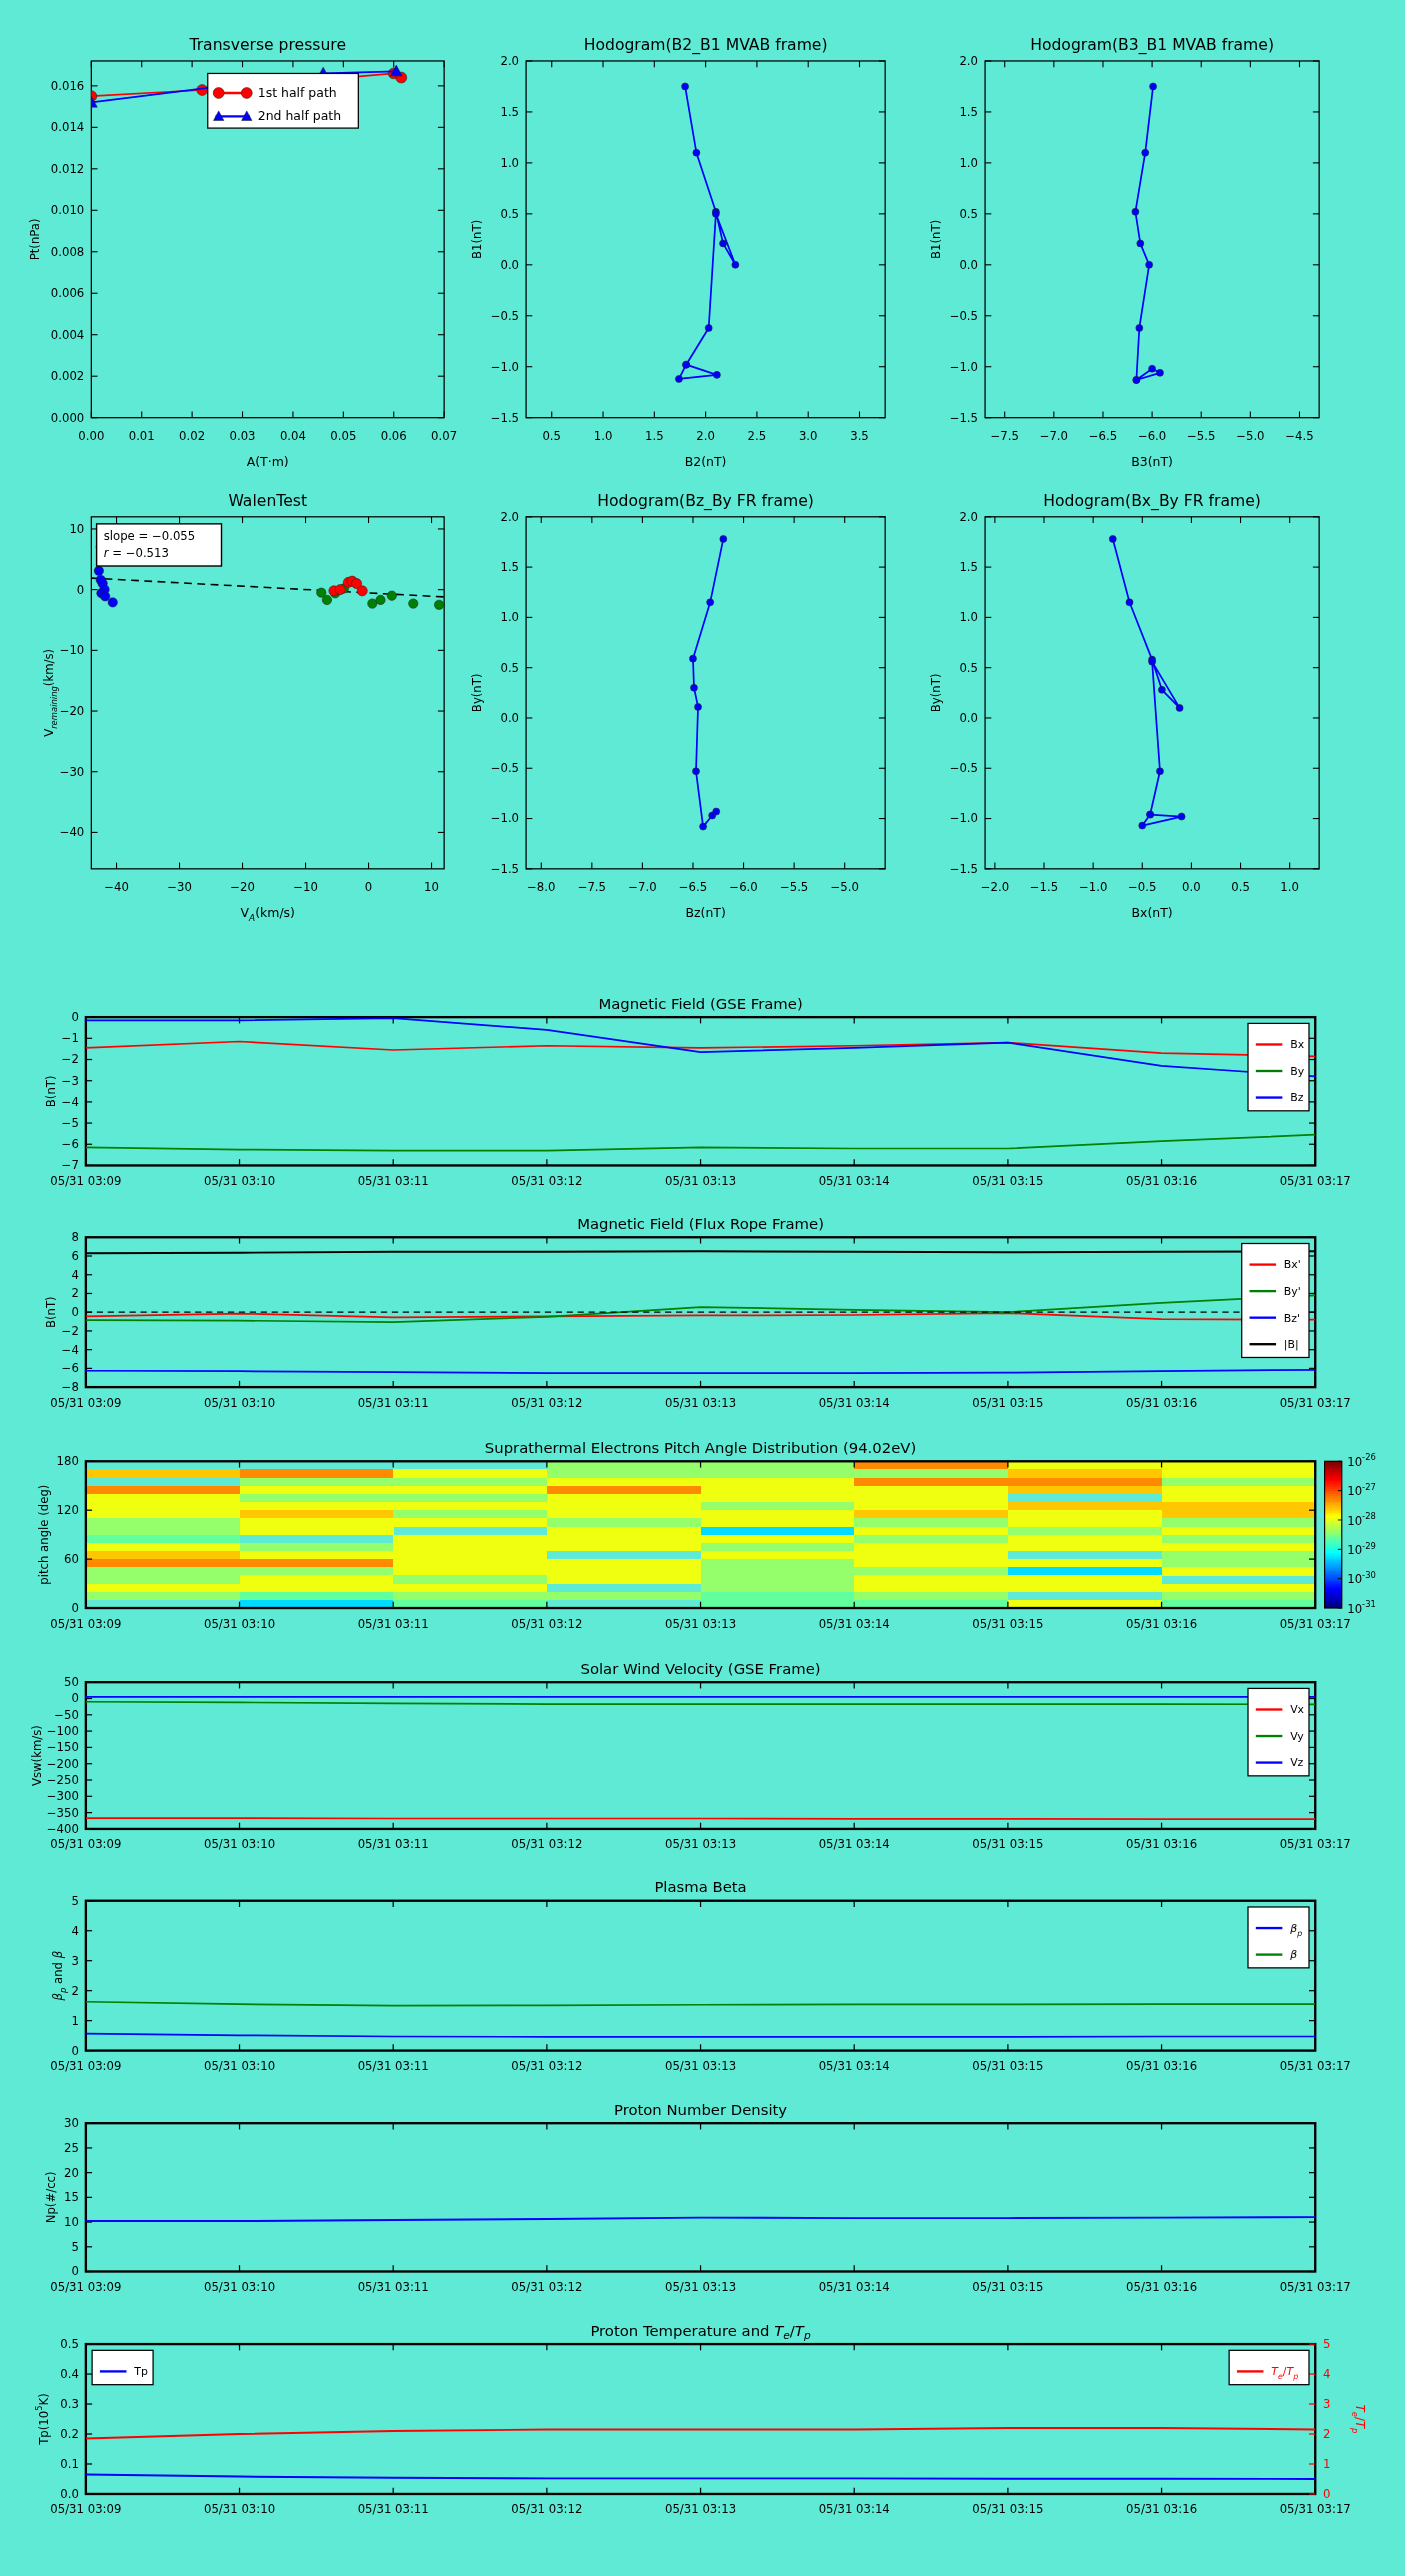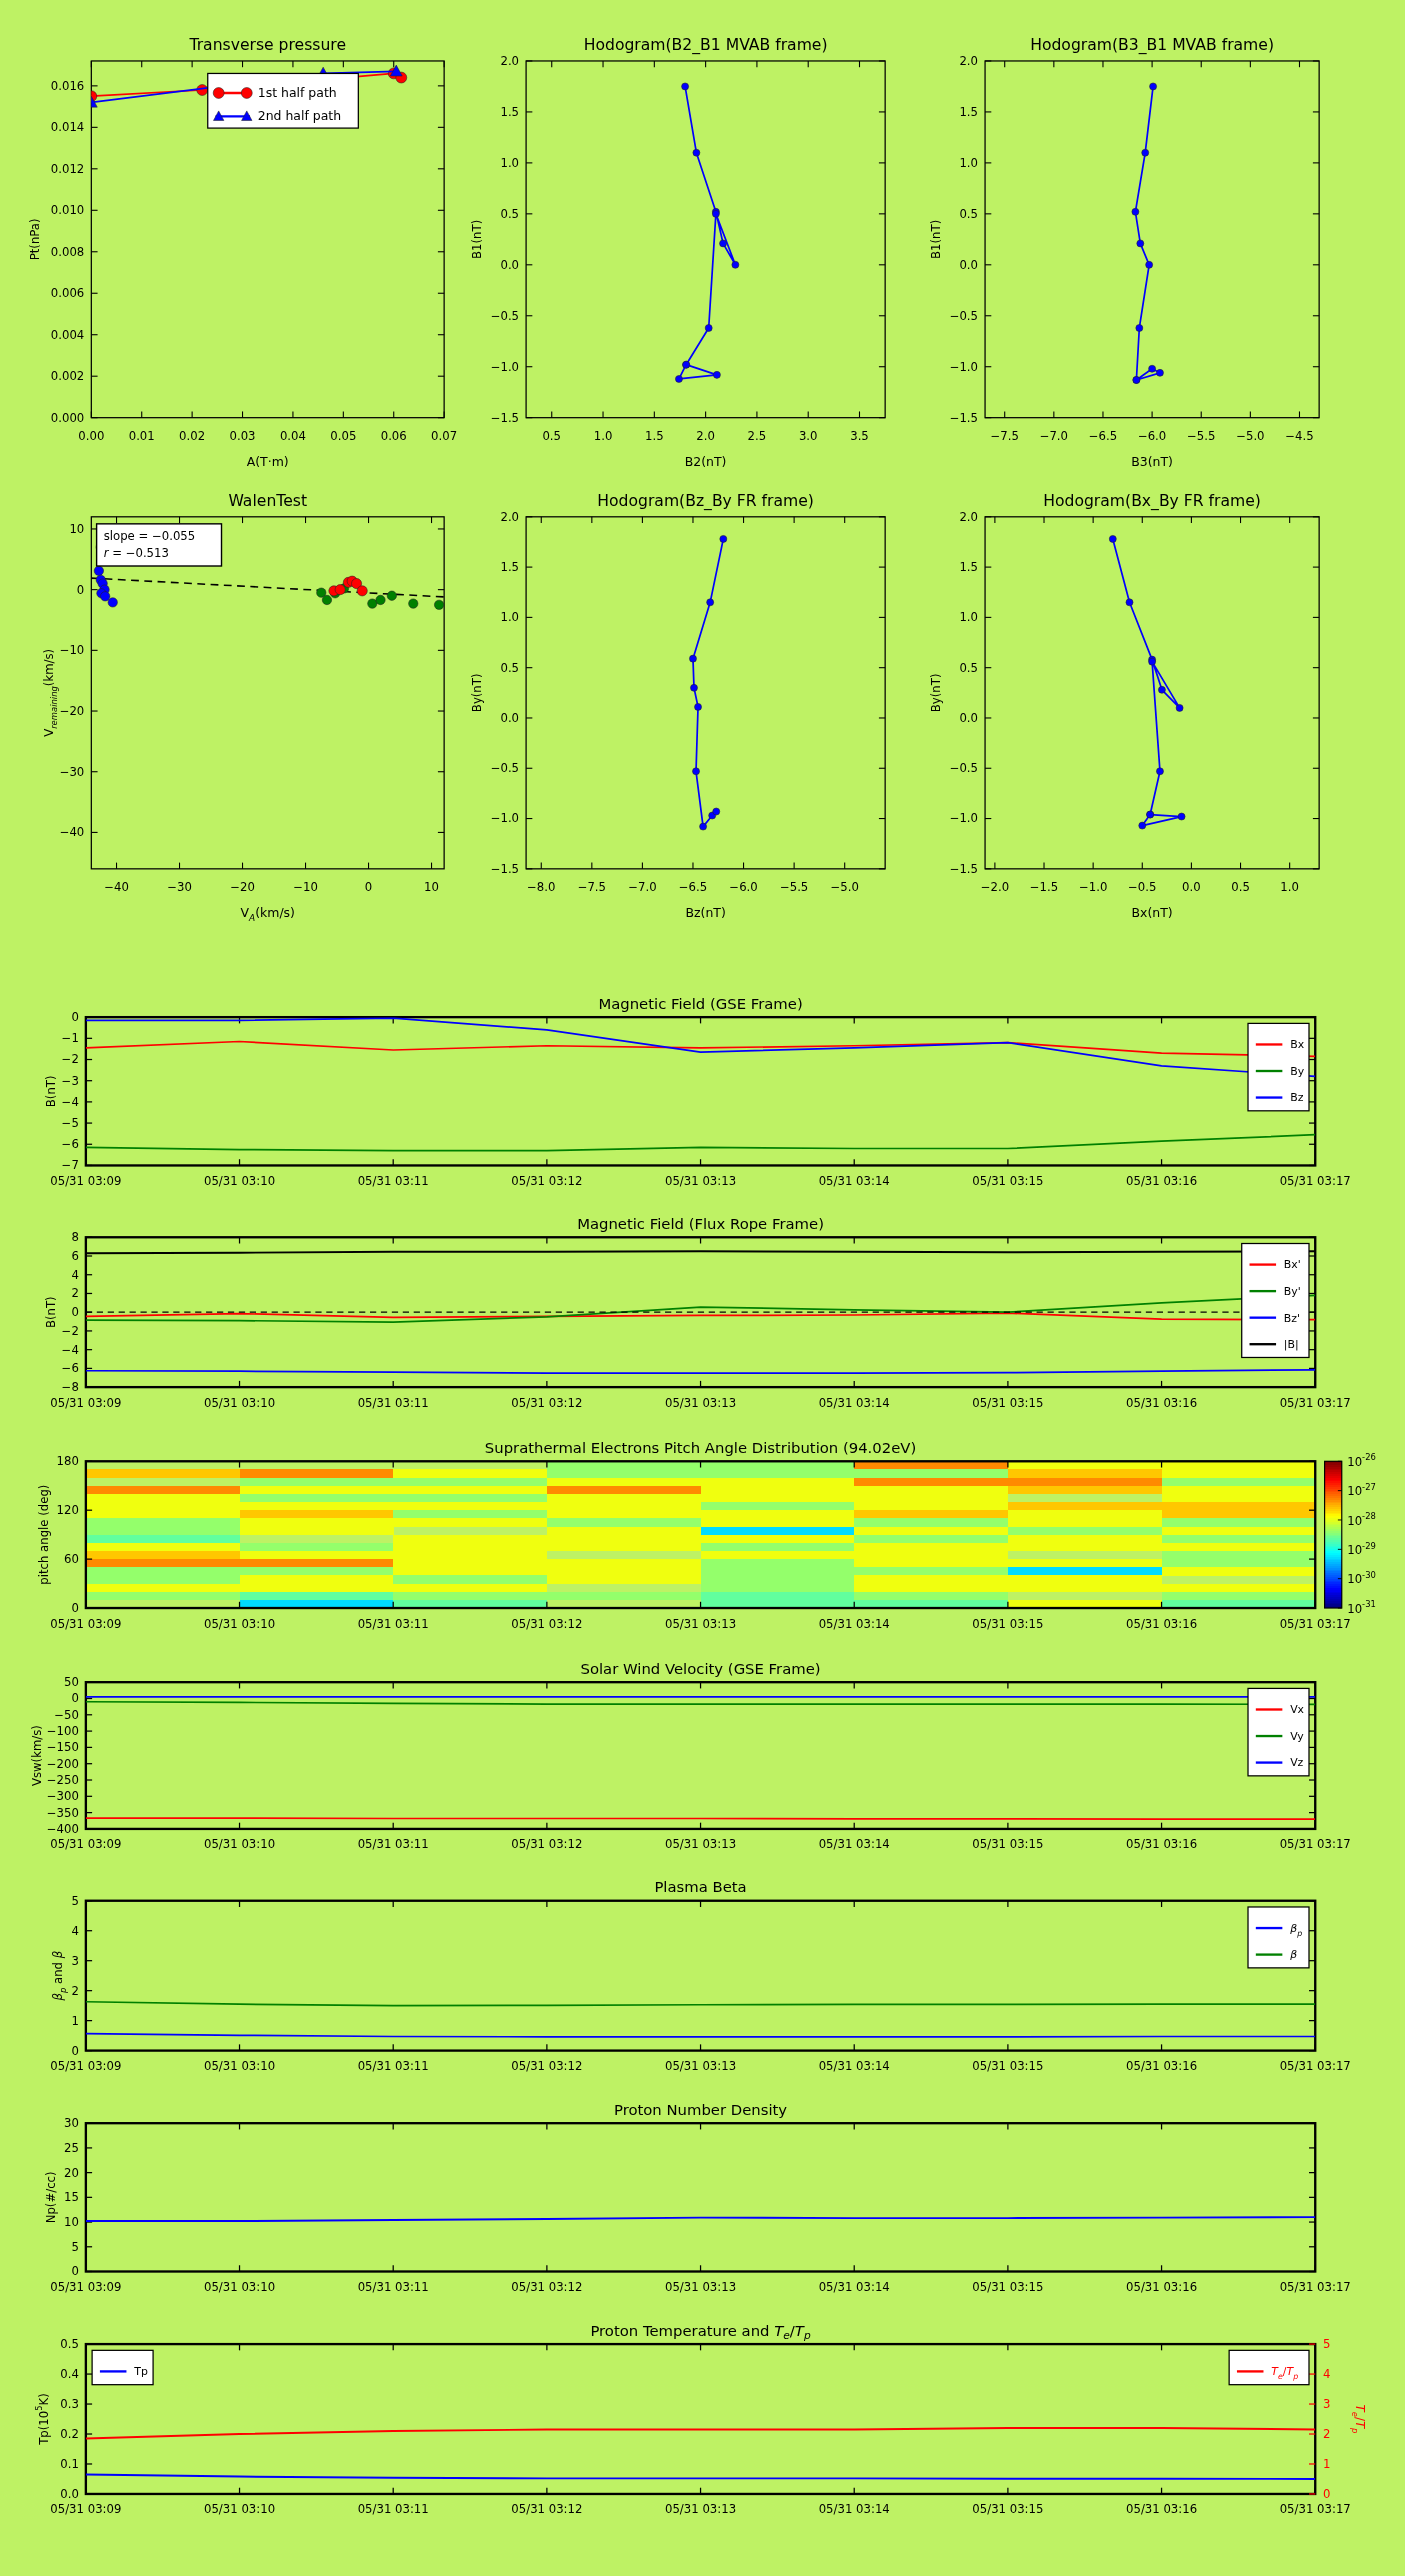--- a/index.html
+++ b/index.html
@@ -1,16 +1,16 @@
 <!DOCTYPE html>
 <html style="font-size:12.5px"><head>
 <meta charset="utf-8">
 <style>
   html,body{margin:0;padding:0;background:#ffffff;}
-  #figure-root{position:relative;width:1405px;height:2576px;background:#bef264;
+  #figure-root{position:relative;width:1405px;height:2576px;background:#5eead4;
     font-family:"DejaVu Sans",sans-serif;}
   svg text{font-family:"DejaVu Sans",sans-serif;}
 </style>
 </head>
 <body>
 
 <div id="figure-root">
   <svg id="fig" width="1405" height="2576" viewBox="0 0 1800 3300">
     <g>
         <text x="343" y="64" font-size="20" fill="#000" text-anchor="middle"><tspan dy="0">Transverse pressure</tspan></text>

